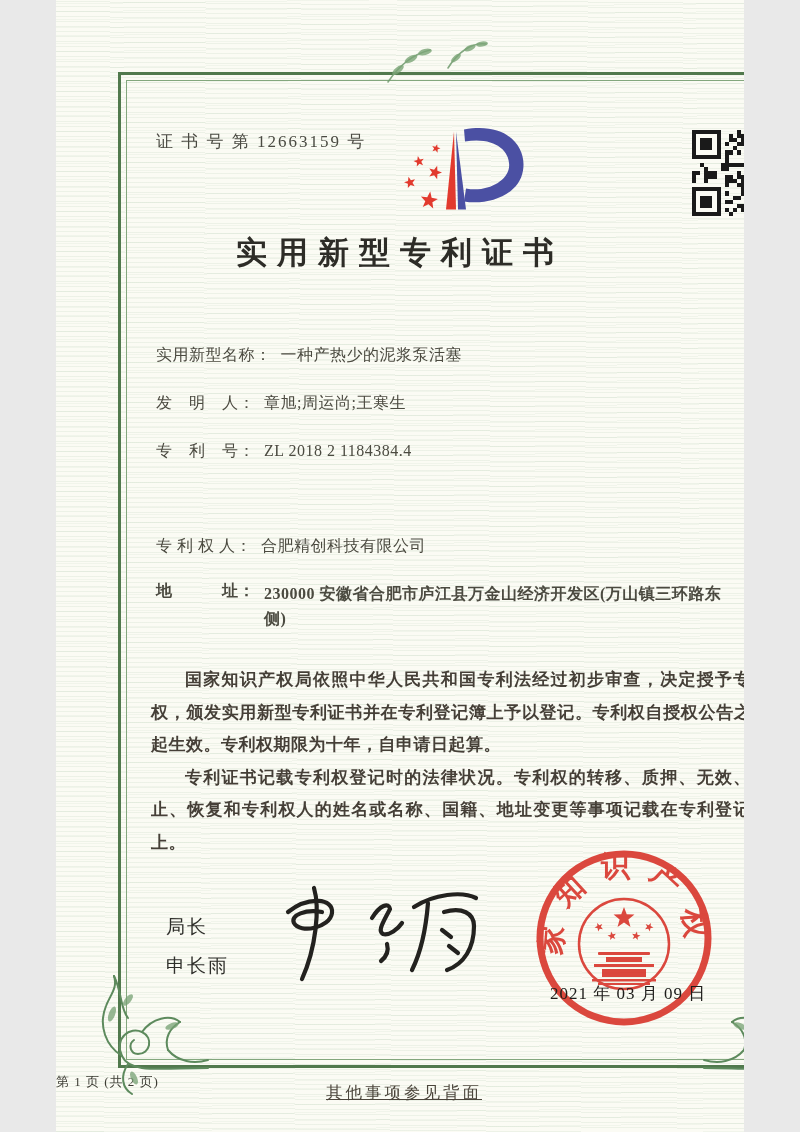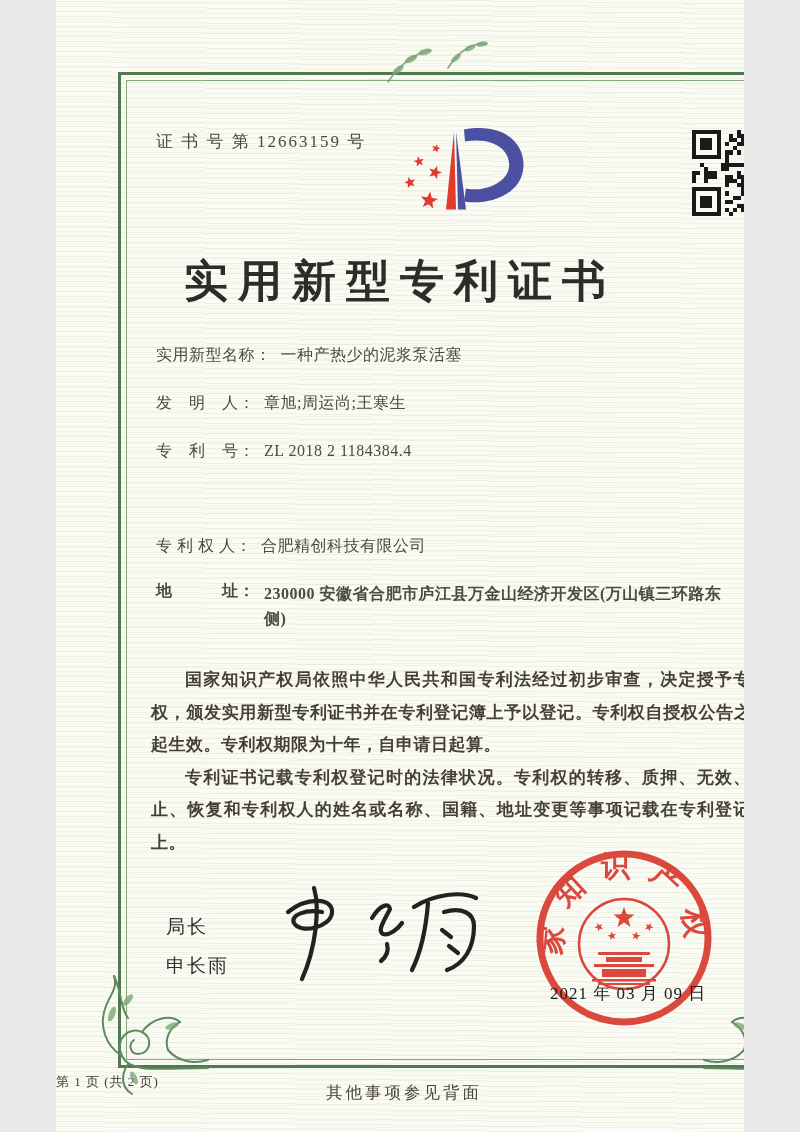--- a/index.html
+++ b/index.html
@@ -10,36 +10,36 @@
       repeating-linear-gradient(0.6deg, rgba(110,160,115,.10) 0px, rgba(110,160,115,.10) 1px, transparent 1px, transparent 5px),
       repeating-linear-gradient(-0.7deg, rgba(110,160,115,.07) 0px, rgba(110,160,115,.07) 1px, transparent 1px, transparent 8px);
     font-family:"Liberation Serif","DejaVu Serif",serif;
     color:#3c3b34;
   }
   .border-outer{position:absolute;left:62px;top:72px;width:670px;height:990px;border:3px solid #51794d;}
   .border-inner{position:absolute;left:70px;top:80px;width:658px;height:978px;border:1px solid #83a77d;}
   .cert-no{position:absolute;left:100px;top:130px;font-size:17px;letter-spacing:2px;color:#4a4a42;}
   .logo{position:absolute;left:330px;top:118px;width:145px;height:108px;}
   .qr{position:absolute;left:636px;top:130px;width:86px;height:86px;}
-  .title{position:absolute;left:0;right:0;top:252px;text-align:center;font-size:44px;font-weight:600;letter-spacing:10px;color:#2d2c27;}
+  .title{position:absolute;left:0;right:0;top:232px;text-align:center;font-size:31px;font-weight:600;letter-spacing:10px;color:#2d2c27;}
   .frow{position:absolute;left:100px;font-size:16px;color:#4b4a40;letter-spacing:.5px;white-space:nowrap;}
   .frow .lab{display:inline-block;}
   .frow .val{margin-left:9px;}
   .frow.addr{white-space:normal;font-weight:bold;}
   .frow.addr .val{display:inline-block;vertical-align:top;width:478px;line-height:25px;margin-left:9px;}
   .frow.grant .group2{margin-left:66px;}
   .paras{position:absolute;left:95px;top:664px;width:618px;font-size:17px;line-height:32.5px;color:#453f37;text-align:justify;}
   .paras p{margin:0;text-indent:2em;letter-spacing:.5px;font-weight:bold;}
   .officials{position:absolute;left:110px;top:914px;font-family:"Liberation Sans","DejaVu Sans",sans-serif;font-size:19px;color:#2e2e2a;}
   .officials div{margin-bottom:13px;letter-spacing:2px;}
   .signature{position:absolute;left:218px;top:876px;width:212px;height:118px;}
   .seal{position:absolute;left:478px;top:848px;width:180px;height:180px;opacity:.9;}
   .seal-date{position:absolute;left:494px;top:982px;font-size:17px;color:#1e1d1b;letter-spacing:1px;z-index:3;}
   .page-number{position:absolute;left:0;right:0;top:1073px;text-align:left;font-size:13px;color:#3d3c34;letter-spacing:1px;}
-  .back-note{position:absolute;left:8px;right:0;top:1082px;text-align:center;font-size:16.5px;color:#4a443a;letter-spacing:3px;}
+  .back-note{position:absolute;left:8px;right:0;top:1082px;text-align:center;font-size:16.5px;color:#4a443a;letter-spacing:3px;text-decoration:underline;}
   .flourish{position:absolute;width:132px;height:132px;top:968px;}
   .flourish.bl{left:26px;}
   .flourish.br{left:642px;transform:scaleX(-1);}
   .sprig{position:absolute;left:322px;top:20px;width:118px;height:72px;}
 </style>
 </head>
 <body>
 
 <div class="sheet">
 

